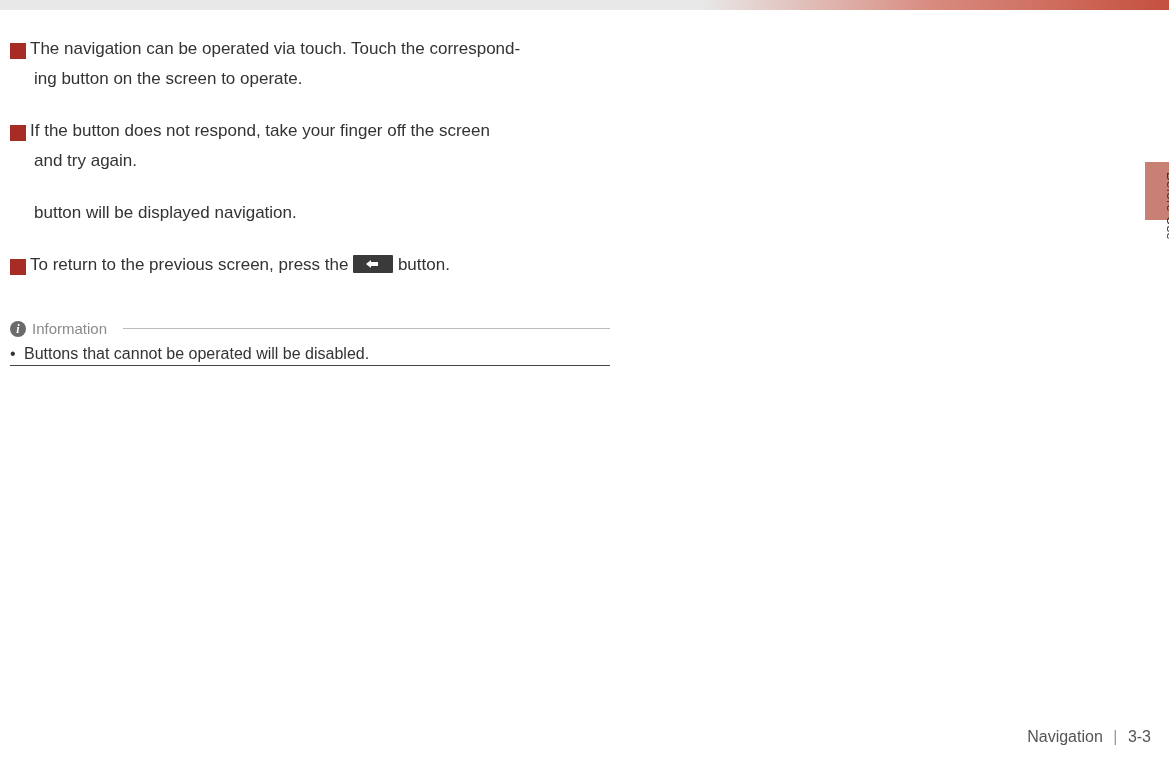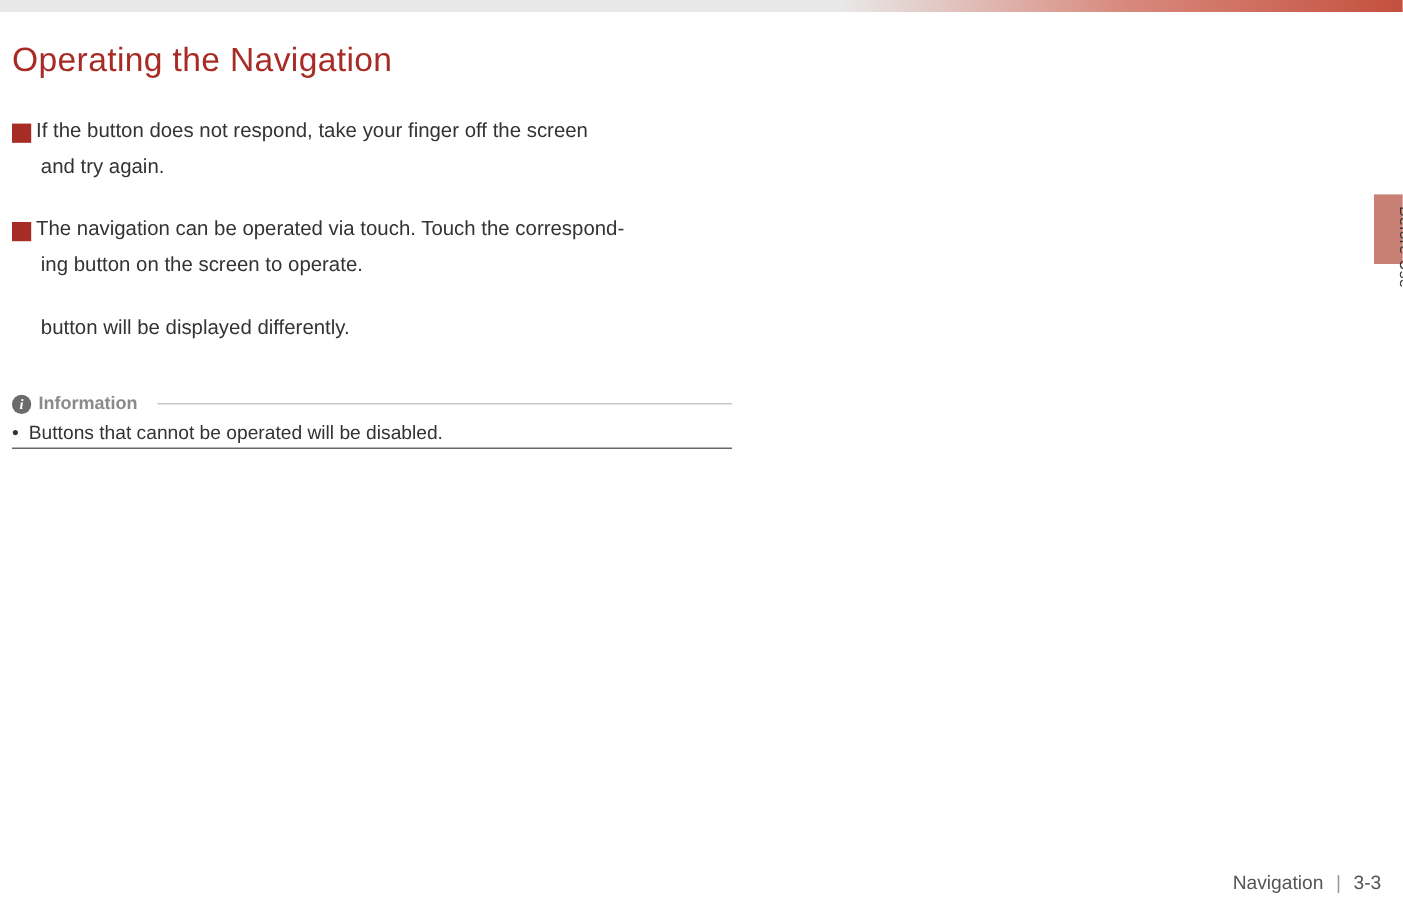--- a/index.html
+++ b/index.html
@@ -20,21 +20,21 @@
     vertical-align: -3px; position: relative; border-radius: 1px;
   }
   .backbtn svg { position: absolute; left: 10px; top: 2px; }
   .info-block { margin-top: 40px; width: 600px; }
   .info-header { display: flex; align-items: center; gap: 6px; margin-bottom: 8px; }
   .info-icon {
     width: 16px; height: 16px; border-radius: 50%; background: #6b6b6b; color: #fff;
     font-style: italic; font-family: Georgia, serif; font-size: 12px; line-height: 16px; text-align: center;
     font-weight: bold;
   }
-  .info-label { color: #8a8a8a; font-weight: bold; font-size: 15px; margin-right: 10px; }
+  .info-label { color: #8a8a8a; font-weight: normal; font-size: 15px; margin-right: 10px; }
   .info-rule { flex: 1; height: 1px; background: #bbb; }
   .info-list { font-size: 16px; color: #333; padding-bottom: 2px; border-bottom: 1px solid #444; }
   .info-list .dot { display:inline-block; width: 14px; }
   .side-tab {
     position: absolute; right: 0; top: 152px; width: 24px; height: 58px; background: #c98074;
   }
   .side-label {
     position: absolute; right: -10px; top: 230px;
     transform: rotate(90deg); transform-origin: top right;
     font-size: 13px; color: #333; letter-spacing: 0.3px;
@@ -44,36 +44,40 @@
   }
   .footer .sep { margin: 0 6px; color: #999; }
 </style>
 </head>
 <body>
 
 <div class="topbar"></div>
 <div class="page">
 
   <div class="content">
-    <h1>Operating the Navigation</h1>
+
+    <div class="item">
+      <span class="first-line"><span class="arrow">↘</span><span>The navigation can be operated via touch. Touch the correspond-</span></span>
+      <span>ing button on the screen to operate.</span>
+    </div>
 
     <div class="item">
       <span class="first-line"><span class="arrow">↘</span><span>If the button does not respond, take your finger off the screen</span></span>
       <span>and try again.</span>
     </div>
 
     <div class="item">
-      <span class="first-line"><span class="arrow">↘</span><span>The navigation can be operated via touch. Touch the correspond-</span></span>
-      <span>ing button on the screen to operate.</span>
+      <span>button will be displayed navigation.</span>
     </div>
 
     <div class="item">
-      <span>button will be displayed differently.</span>
+      <span class="first-line"><span class="arrow">↘</span><span>To return to the previous screen, press the </span><span class="backbtn"><svg width="20" height="14" viewBox="0 0 20 14">
+              <path d="M3 7 L8 3 L8 5 L15 5 L15 9 L8 9 L8 11 Z" fill="#fff"></path>
+            </svg></span><span> button.</span></span>
     </div>
-
 
 
     <div class="info-block">
       <div class="info-header">
         <span class="info-icon">i</span>
         <span class="info-label">Information</span>
         <span class="info-rule"></span>
       </div>
       <div class="info-list">
         <span class="dot">•</span><span>Buttons that cannot be operated will be disabled.</span>

